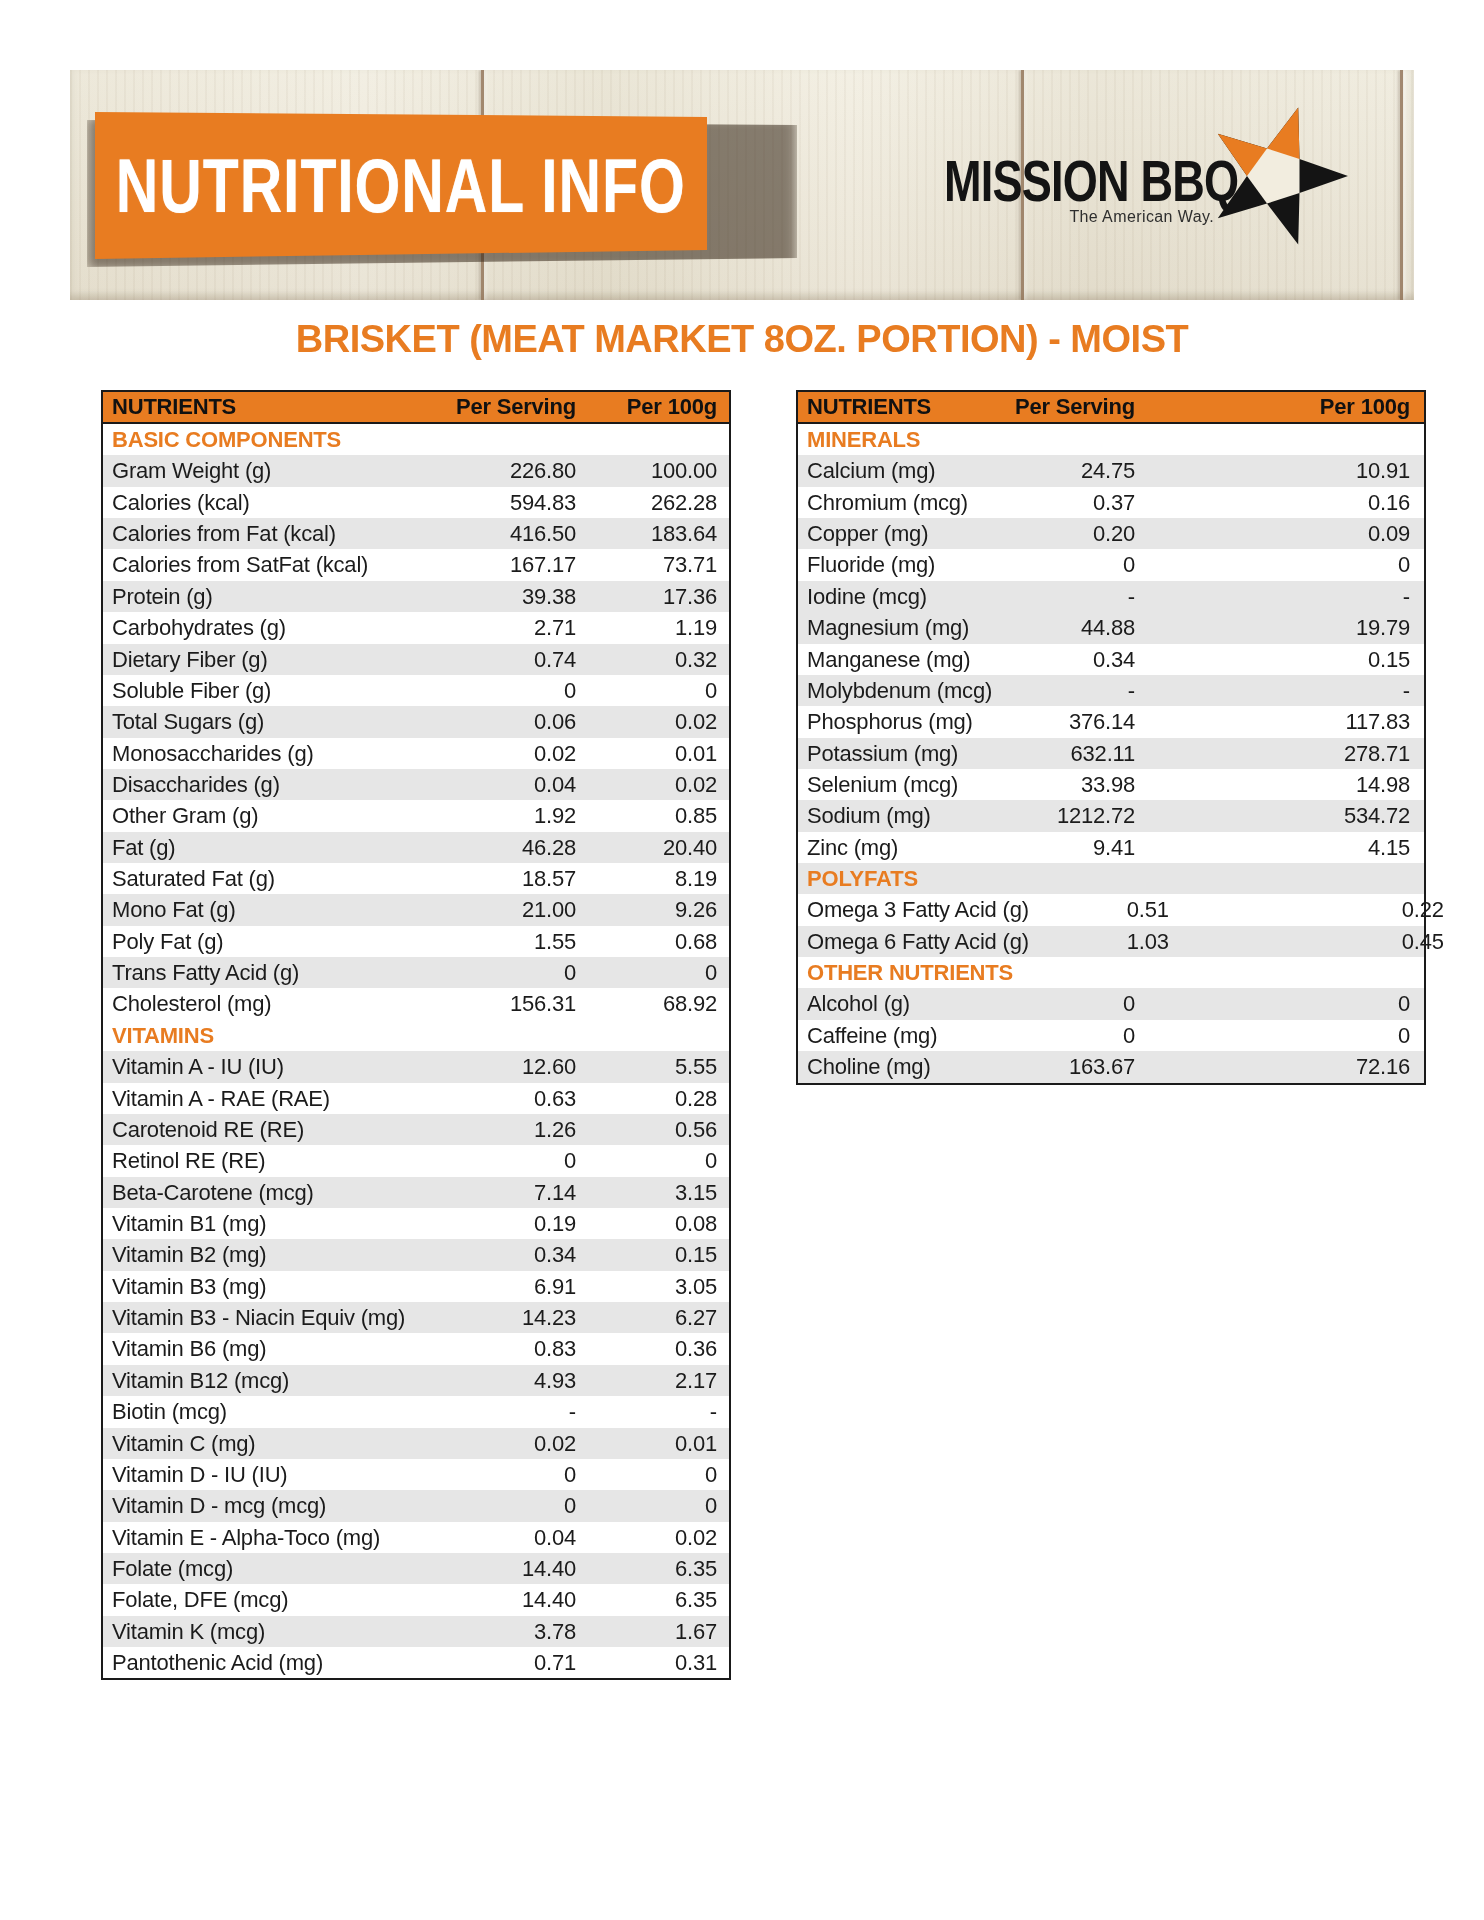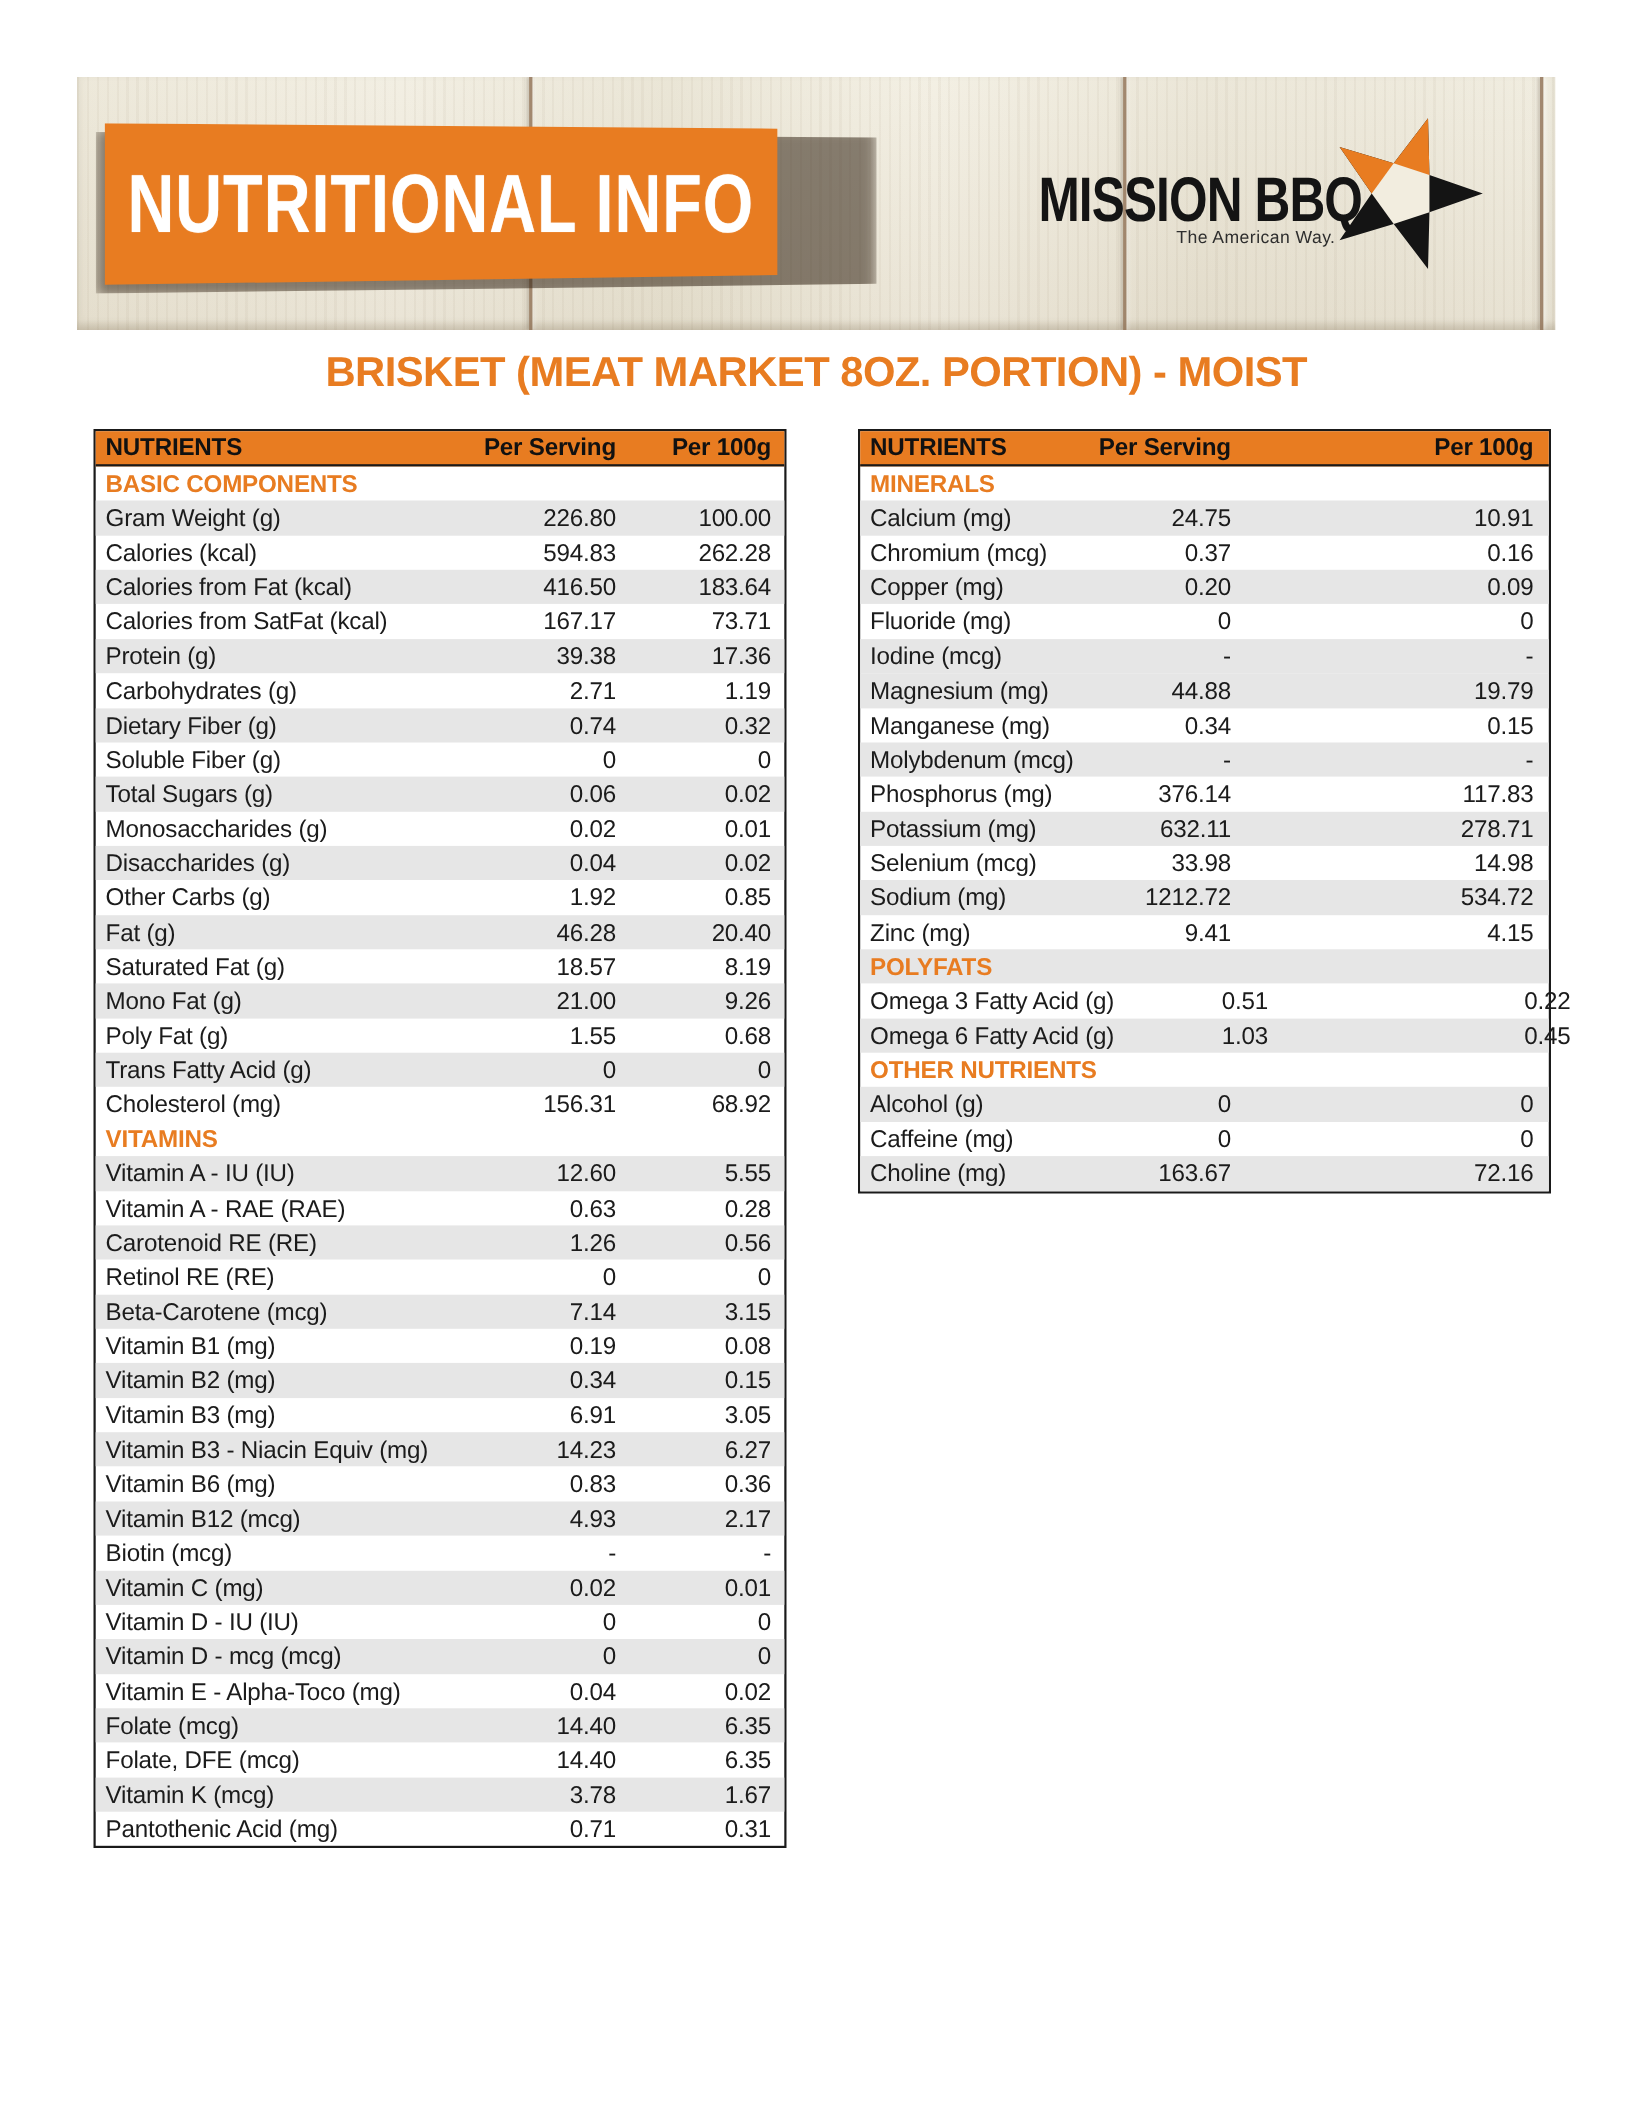--- a/index.html
+++ b/index.html
@@ -34,21 +34,21 @@
   .logo-tagline{position:absolute;left:874px;top:138px;width:270px;text-align:right;
     font-size:16px;color:#2e2e2e;letter-spacing:0.4px;}
   .star{position:absolute;left:1118px;top:28px;width:176px;height:152px;}
 
   
   .title{position:absolute;left:0;top:318px;width:1484px;margin:0;text-align:center;
     color:#e87c21;font-size:38px;font-weight:bold;letter-spacing:-0.5px;}
 
   
   .ntable{position:absolute;top:390px;width:626px;border:2px solid #1a1a1a;background:#ffffff;
-    font-size:22px;color:#1b1b1b;letter-spacing:-0.2px;}
+    font-size:22px;color:#1b1b1b;letter-spacing:-0.2px;margin-left:16px;}
   .t-left{left:85px;}
   .t-right{left:780px;}
   .thead{display:flex;background:#e87c21;height:30px;line-height:30px;font-weight:bold;
     color:#111111;border-bottom:2px solid #1a1a1a;}
   .row{display:flex;height:31.36px;line-height:31.4px;white-space:nowrap;}
   .row.gray{background:#e6e6e6;}
   .row.section .c-label{color:#e87c21;font-weight:bold;}
   .c-label{flex:1 1 auto;padding-left:9px;overflow:visible;}
   .c-serv{text-align:right;flex:0 0 auto;}
   .c-100{text-align:right;flex:0 0 auto;}
@@ -146,21 +146,21 @@
           <span class="c-label">Monosaccharides (g)</span>
           <span class="c-serv">0.02</span>
           <span class="c-100">0.01</span>
         </div>
         <div class="row gray">
           <span class="c-label">Disaccharides (g)</span>
           <span class="c-serv">0.04</span>
           <span class="c-100">0.02</span>
         </div>
         <div class="row">
-          <span class="c-label">Other Carbs (g)</span>
+          <span class="c-label">Other Gram (g)</span>
           <span class="c-serv">1.92</span>
           <span class="c-100">0.85</span>
         </div>
         <div class="row gray">
           <span class="c-label">Fat (g)</span>
           <span class="c-serv">46.28</span>
           <span class="c-100">20.40</span>
         </div>
         <div class="row">
           <span class="c-label">Saturated Fat (g)</span>

